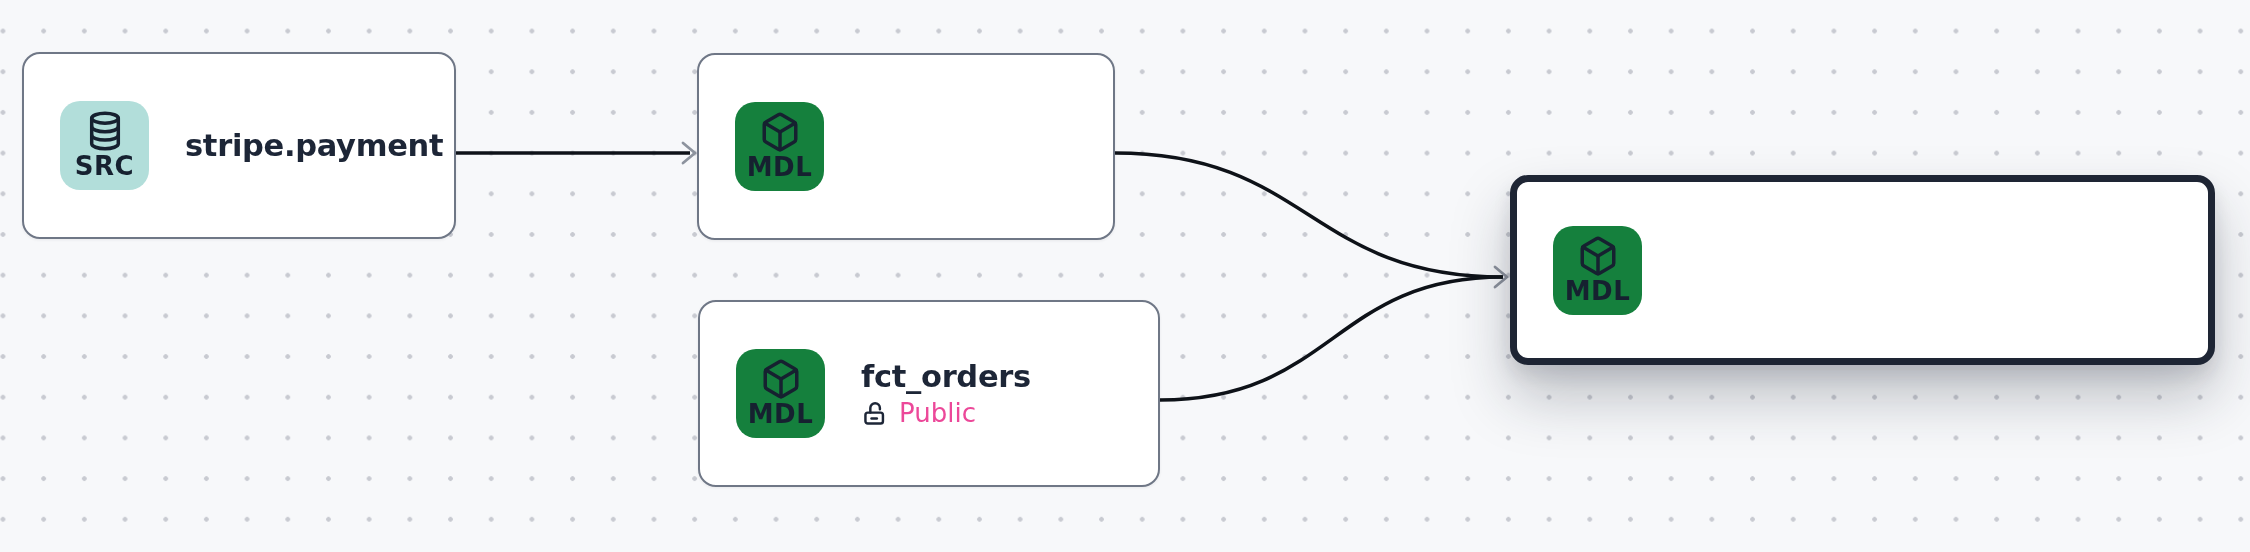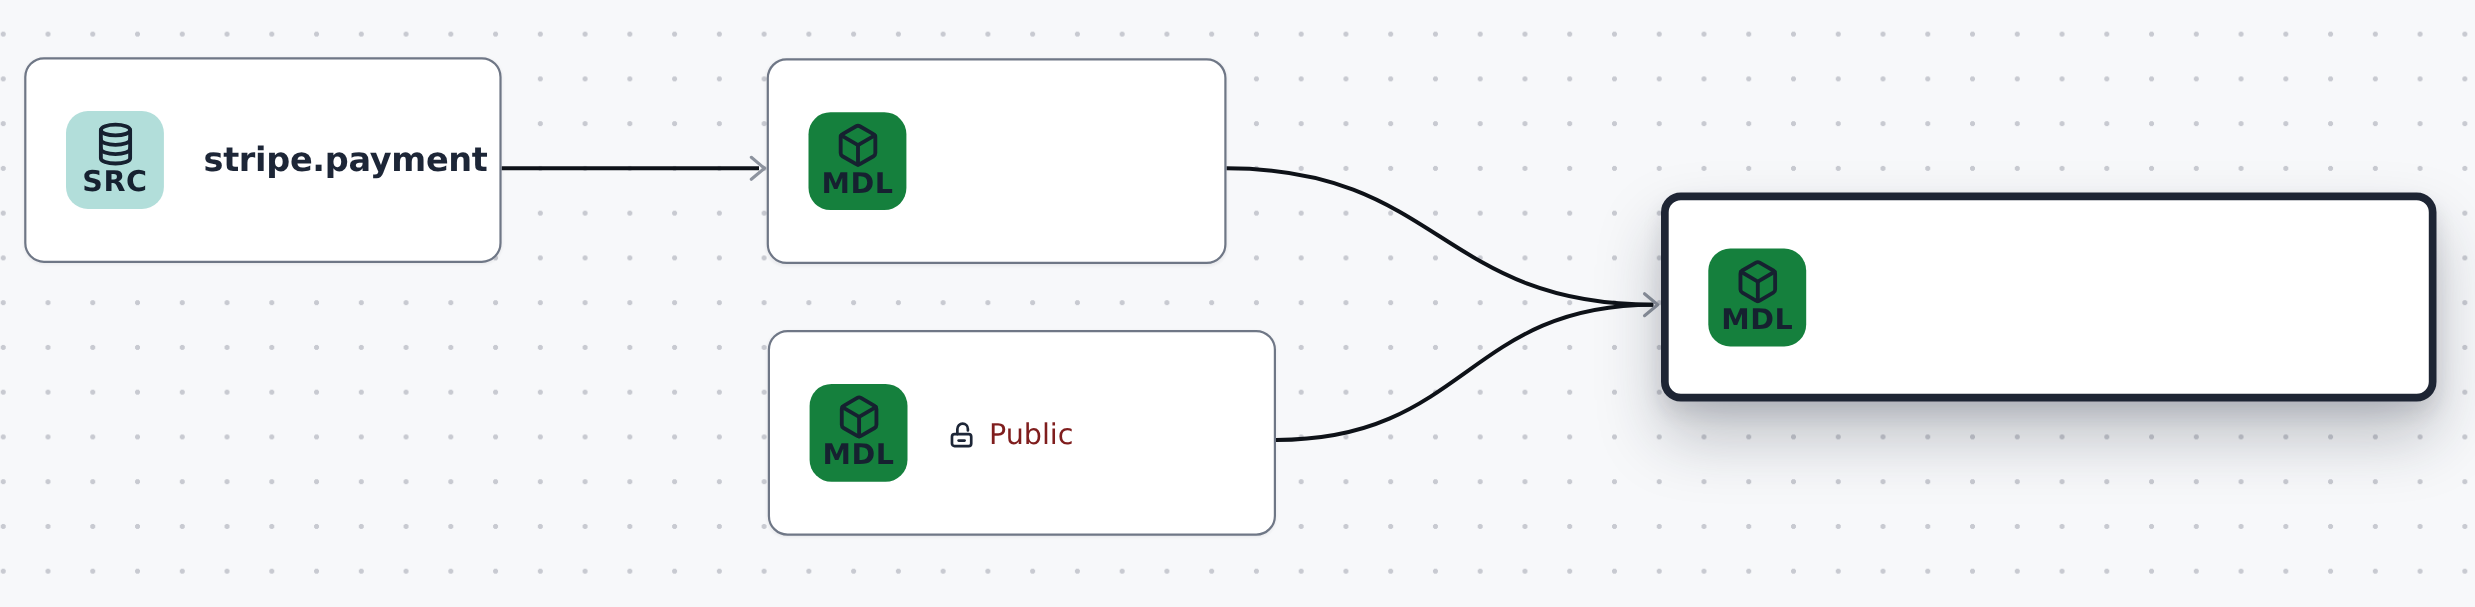--- a/index.html
+++ b/index.html
@@ -93,21 +93,21 @@
     white-space: nowrap;
     line-height: 1.15;
   }
   .node-subtitle {
     display: flex;
     align-items: center;
     gap: 10px;
     margin-top: 5px;
     font-size: 26px;
     font-weight: 400;
-    color: #7f1d1d;
+    color: #ec4899;
     line-height: 1.1;
   }
   .node-subtitle svg {
     display: block;
     width: 28px;
     height: 28px;
     stroke: #1d2637;
     fill: none;
     stroke-width: 2.1;
     stroke-linecap: round;
@@ -162,20 +162,21 @@
   <div class="node" style="left:698px; top:300px; width:462px; height:187px;">
     <div class="badge badge-mdl">
       <svg viewBox="0 0 24 24">
         <path d="M21 16.1 V7.9 a1.9 1.9 0 0 0-.95-1.65 l-7.1-4.1 a1.9 1.9 0 0 0-1.9 0 l-7.1 4.1 A1.9 1.9 0 0 0 3 7.9 v8.2 a1.9 1.9 0 0 0 .95 1.65 l7.1 4.1 a1.9 1.9 0 0 0 1.9 0 l7.1-4.1 A1.9 1.9 0 0 0 21 16.1 z"></path>
         <path d="M3.3 6.9 L12 12 l8.7-5.1"></path>
         <path d="M12 22.2 V12"></path>
       </svg>
       <span class="badge-label">MDL</span>
     </div>
     <div class="node-text">
+      <div class="node-title">fct_orders</div>
       <div class="node-subtitle">
         <svg viewBox="0 0 24 24">
           <rect x="3.8" y="10.8" width="15" height="9.4" rx="2"></rect>
           <path d="M8 10.8 V6.8 a4.1 4.1 0 0 1 8.2 0 V8"></path>
           <path d="M9 15.9 h4.6"></path>
         </svg>
         <span>Public</span>
       </div>
     </div>
   </div>

